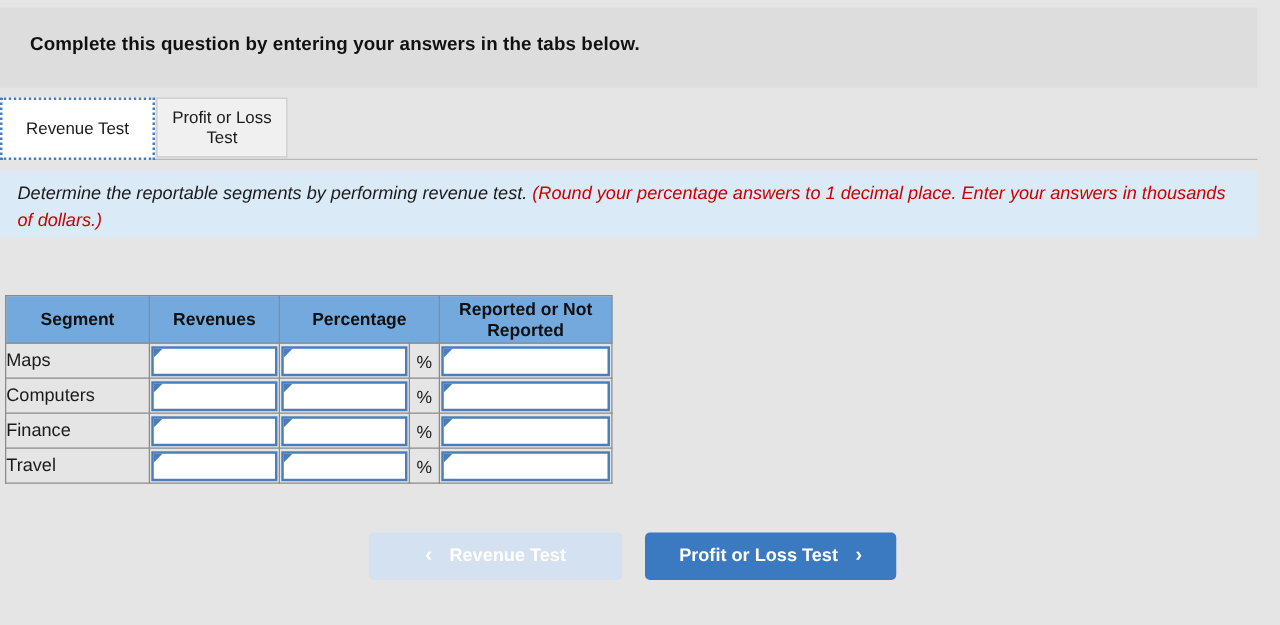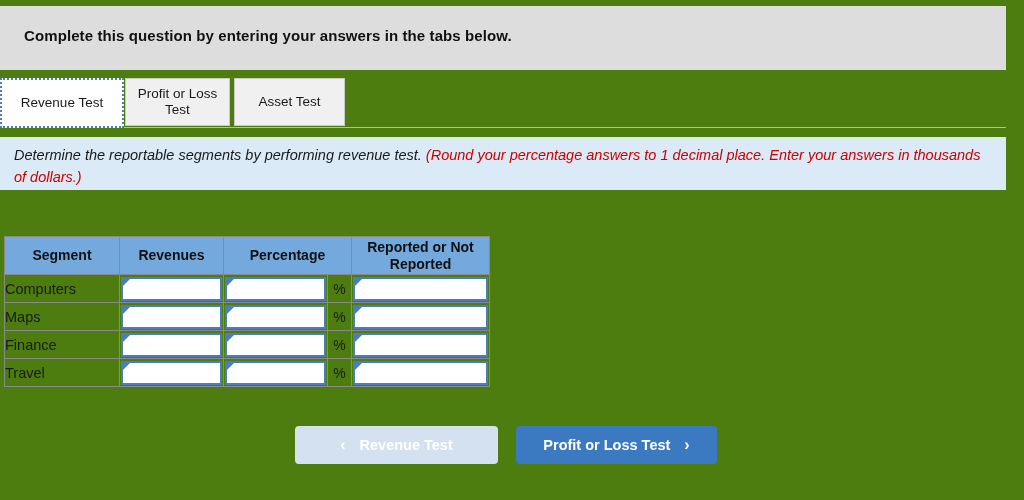--- a/index.html
+++ b/index.html
@@ -9,21 +9,21 @@
     height: 500px;
     background: #ffffff;
     font-family: "Liberation Sans", sans-serif;
     overflow: hidden;
   }
 
   #root {
     position: relative;
     width: 1024px;
     height: 500px;
-    background: #4d7c0f;
+    background: #e5e5e5;
   }
 
   
   .banner {
     position: absolute;
     left: 0;
     top: 6px;
     width: 1006px;
     height: 64px;
     background: #dddddd;
@@ -252,23 +252,20 @@
     <div class="banner-text">Complete this question by entering your answers in the tabs below.</div>
   </div>
 
   <div class="tabstrip">
     <div class="tab tab-1 active">
       <span>Revenue Test</span>
     </div>
     <div class="tab tab-2">
       <span>Profit or Loss Test</span>
     </div>
-    <div class="tab tab-3">
-      <span>Asset Test</span>
-    </div>
   </div>
   <div class="tabstrip-underline"></div>
 
   <div class="instruction">
     <span>Determine the reportable segments by performing revenue test.</span>
     <span class="hint">(Round your percentage answers to 1 decimal place. Enter your answers in thousands of dollars.)</span>
   </div>
 
   <table class="seg-table">
     <colgroup>
@@ -281,34 +278,34 @@
     <thead>
       <tr>
         <th>Segment</th>
         <th>Revenues</th>
         <th colspan="2">Percentage</th>
         <th>Reported or Not Reported</th>
       </tr>
     </thead>
     <tbody>
       <tr>
+        <td class="cell-label">Maps</td>
+        <td class="cell-input">
+            <span class="fi"></span>
+          </td>
+        <td class="cell-input">
+            <span class="fi"></span>
+          </td>
+        <td class="cell-pctsign">%</td>
+        <td class="cell-input">
+            <span class="fi"></span>
+          </td>
+      </tr>
+      <tr>
         <td class="cell-label">Computers</td>
-        <td class="cell-input">
-            <span class="fi"></span>
-          </td>
-        <td class="cell-input">
-            <span class="fi"></span>
-          </td>
-        <td class="cell-pctsign">%</td>
-        <td class="cell-input">
-            <span class="fi"></span>
-          </td>
-      </tr>
-      <tr>
-        <td class="cell-label">Maps</td>
         <td class="cell-input">
             <span class="fi"></span>
           </td>
         <td class="cell-input">
             <span class="fi"></span>
           </td>
         <td class="cell-pctsign">%</td>
         <td class="cell-input">
             <span class="fi"></span>
           </td>

